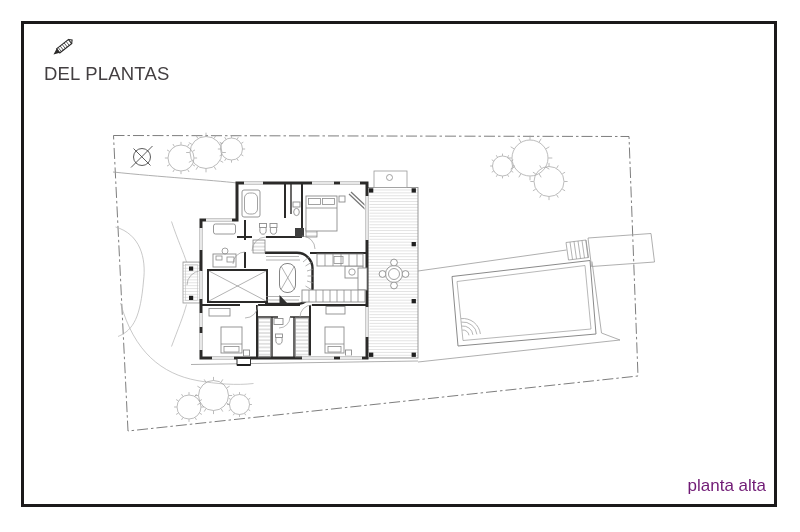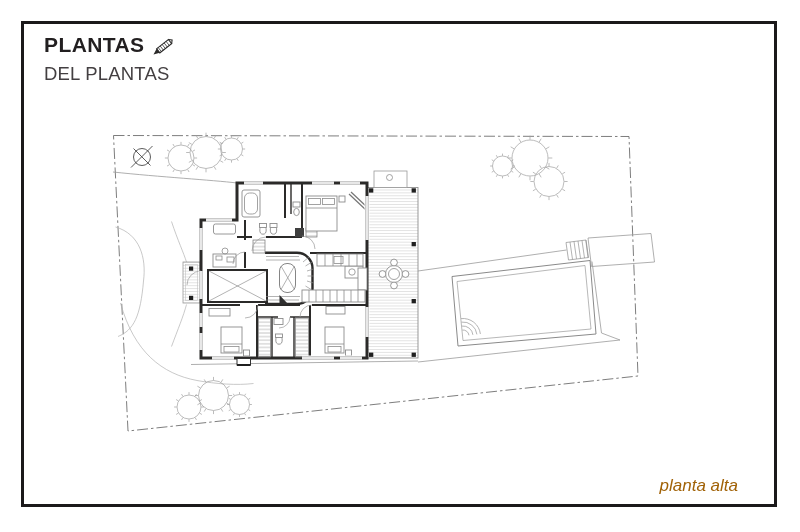--- a/index.html
+++ b/index.html
@@ -5,21 +5,21 @@
   html,body{margin:0;padding:0;background:#fff;}
   .page{position:relative;width:800px;height:532px;background:#ffffff;overflow:hidden;
         font-family:"Liberation Sans","DejaVu Sans",sans-serif;}
   .frame{position:absolute;left:21px;top:21px;width:750px;height:480px;
          border:3px solid #1b191a;background:#fff;}
   .header{position:absolute;left:44px;top:34px;line-height:1.05;}
   .title-row{display:flex;align-items:flex-start;}
   .title{font-size:21px;font-weight:bold;color:#221f20;letter-spacing:.4px;}
   .pencil{margin-left:6px;margin-top:0px;}
   .subtitle{font-size:18.5px;font-weight:400;color:#433f41;letter-spacing:.2px;margin-top:2px;}
-  .caption{position:absolute;right:62px;bottom:36px;font-size:17px;color:#a16207;font-style:italic;}
+  .caption{position:absolute;right:34px;bottom:36px;font-size:17px;color:#701a75;}
   svg.plan{position:absolute;left:0;top:0;}
   
   .w  {stroke:#2b2a29;stroke-width:3;fill:none;}
   .w2 {stroke:#2b2a29;stroke-width:2;fill:none;}
   .w14{stroke:#2b2a29;stroke-width:1.4;fill:none;}
   .ws {stroke:#2b2a29;stroke-width:2.4;fill:none;}
   .f  {stroke:#8c8c8c;stroke-width:.9;fill:#fff;}
   .fn {stroke:#8c8c8c;stroke-width:.8;fill:none;}
   .t  {stroke:#9b9b9b;stroke-width:.8;fill:none;}
   .tl {stroke:#b2b2b2;stroke-width:.7;fill:none;}
@@ -30,21 +30,20 @@
   .tree{stroke:#9f9f9f;stroke-width:.7;fill:none;}
 </style>
 </head>
 <body>
 
 <div class="page">
   <div class="frame"></div>
 
   <div class="header">
     <div class="title-row">
-      <span class="title">PLANTAS</span>
       <span class="pencil">
         <svg width="30" height="24" viewBox="0 0 30 24">
           <g transform="translate(3.5,20.5) rotate(-38)" stroke="#2b2a29" fill="none" stroke-width="1.1">
             <path d="M0,0 L6,-2.6 L6,2.6 Z" fill="#2b2a29" stroke="none"></path>
             <rect x="6" y="-2.6" width="15" height="5.2"></rect>
             <path d="M8,-2.6 V2.6 M10.5,-2.6 V2.6 M13,-2.6 V2.6 M15.5,-2.6 V2.6 M18,-2.6 V2.6" stroke-width=".7"></path>
             <path d="M21,-2.6 L23.6,0 L21,2.6"></path>
           </g>
         </svg>
       </span>

